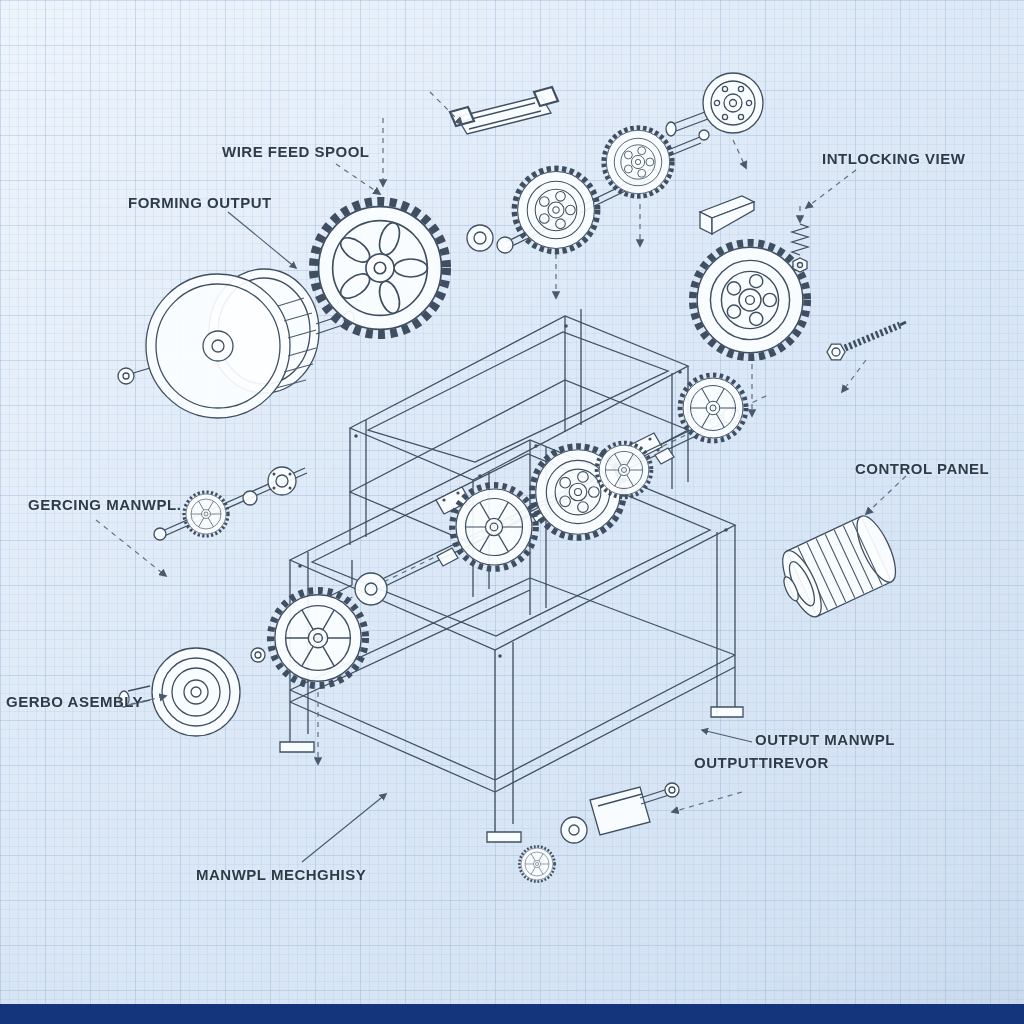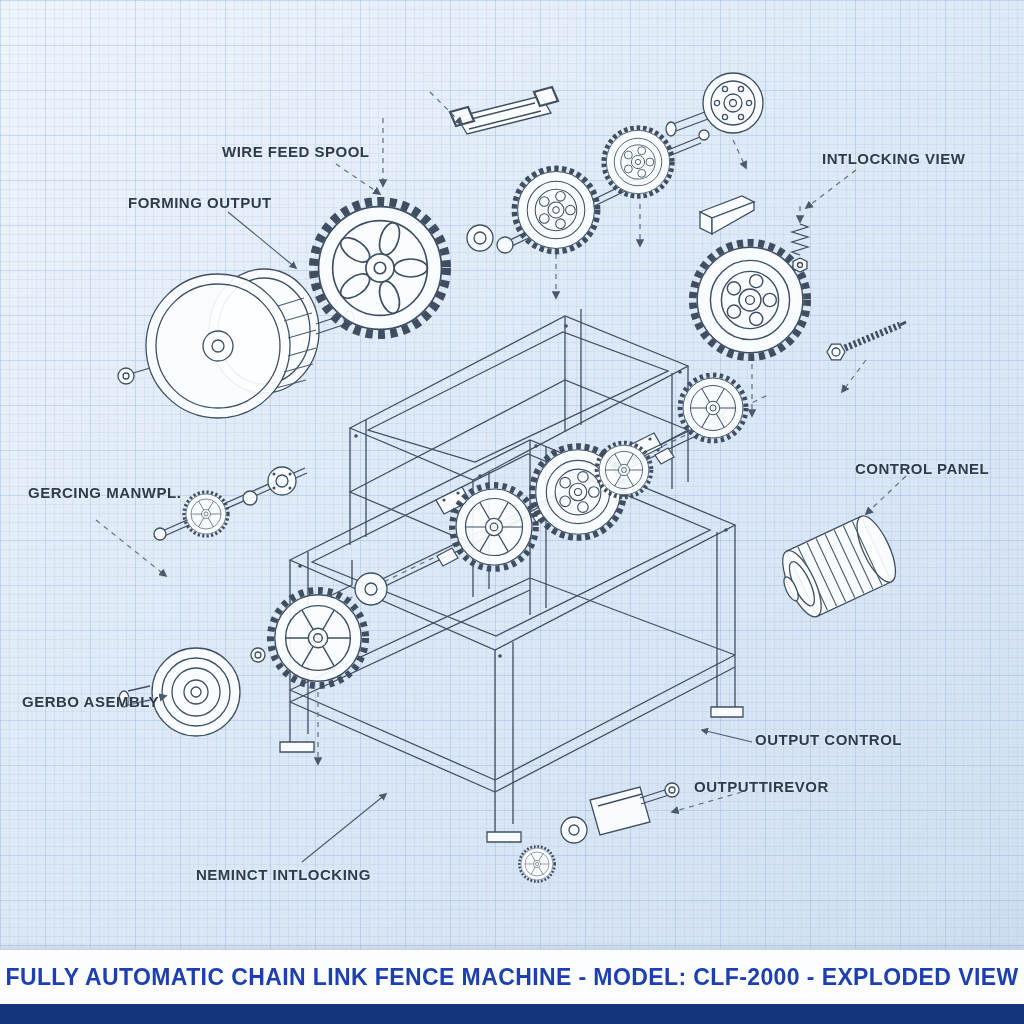--- a/index.html
+++ b/index.html
@@ -315,26 +315,23 @@
       <path class="dash" marker-end="url(#arr)" d="M140,702 L166,696"></path>
       <path class="thin" marker-end="url(#arr)" d="M752,742 L702,730"></path>
       <path class="dash" marker-end="url(#arr)" d="M742,792 L672,812"></path>
       <path class="thin" marker-end="url(#arr)" d="M302,862 L386,794"></path>
     </g>
   </svg>
 
   <div class="part-label" style="left:222px;top:143px;">WIRE FEED SPOOL</div>
   <div class="part-label" style="left:128px;top:194px;">FORMING OUTPUT</div>
   <div class="part-label" style="left:822px;top:150px;">INTLOCKING VIEW</div>
-  <div class="part-label" style="left:28px;top:484px;">GERCING MANWPL.</div>
+  <div class="part-label" style="left:28px;top:496px;">GERCING MANWPL.</div>
   <div class="part-label" style="left:855px;top:460px;">CONTROL PANEL</div>
-  <div class="part-label" style="left:22px;top:693px;">GERBO ASEMBLY</div>
-  <div class="part-label" style="left:755px;top:731px;">OUTPUT CONTROL</div>
-  <div class="part-label" style="left:694px;top:778px;">OUTPUTTIREVOR</div>
-  <div class="part-label" style="left:196px;top:866px;">NEMINCT INTLOCKING</div>
+  <div class="part-label" style="left:6px;top:693px;">GERBO ASEMBLY</div>
+  <div class="part-label" style="left:755px;top:731px;">OUTPUT MANWPL</div>
+  <div class="part-label" style="left:694px;top:754px;">OUTPUTTIREVOR</div>
+  <div class="part-label" style="left:196px;top:866px;">MANWPL MECHGHISY</div>
 
   <div class="vignette"></div>
 
-  <div class="title-strip">
-    <span>FULLY AUTOMATIC CHAIN LINK FENCE MACHINE - MODEL: CLF-2000 - EXPLODED VIEW</span>
-  </div>
   <div class="footer-bar"></div>
 </div>
 
 </body></html>

